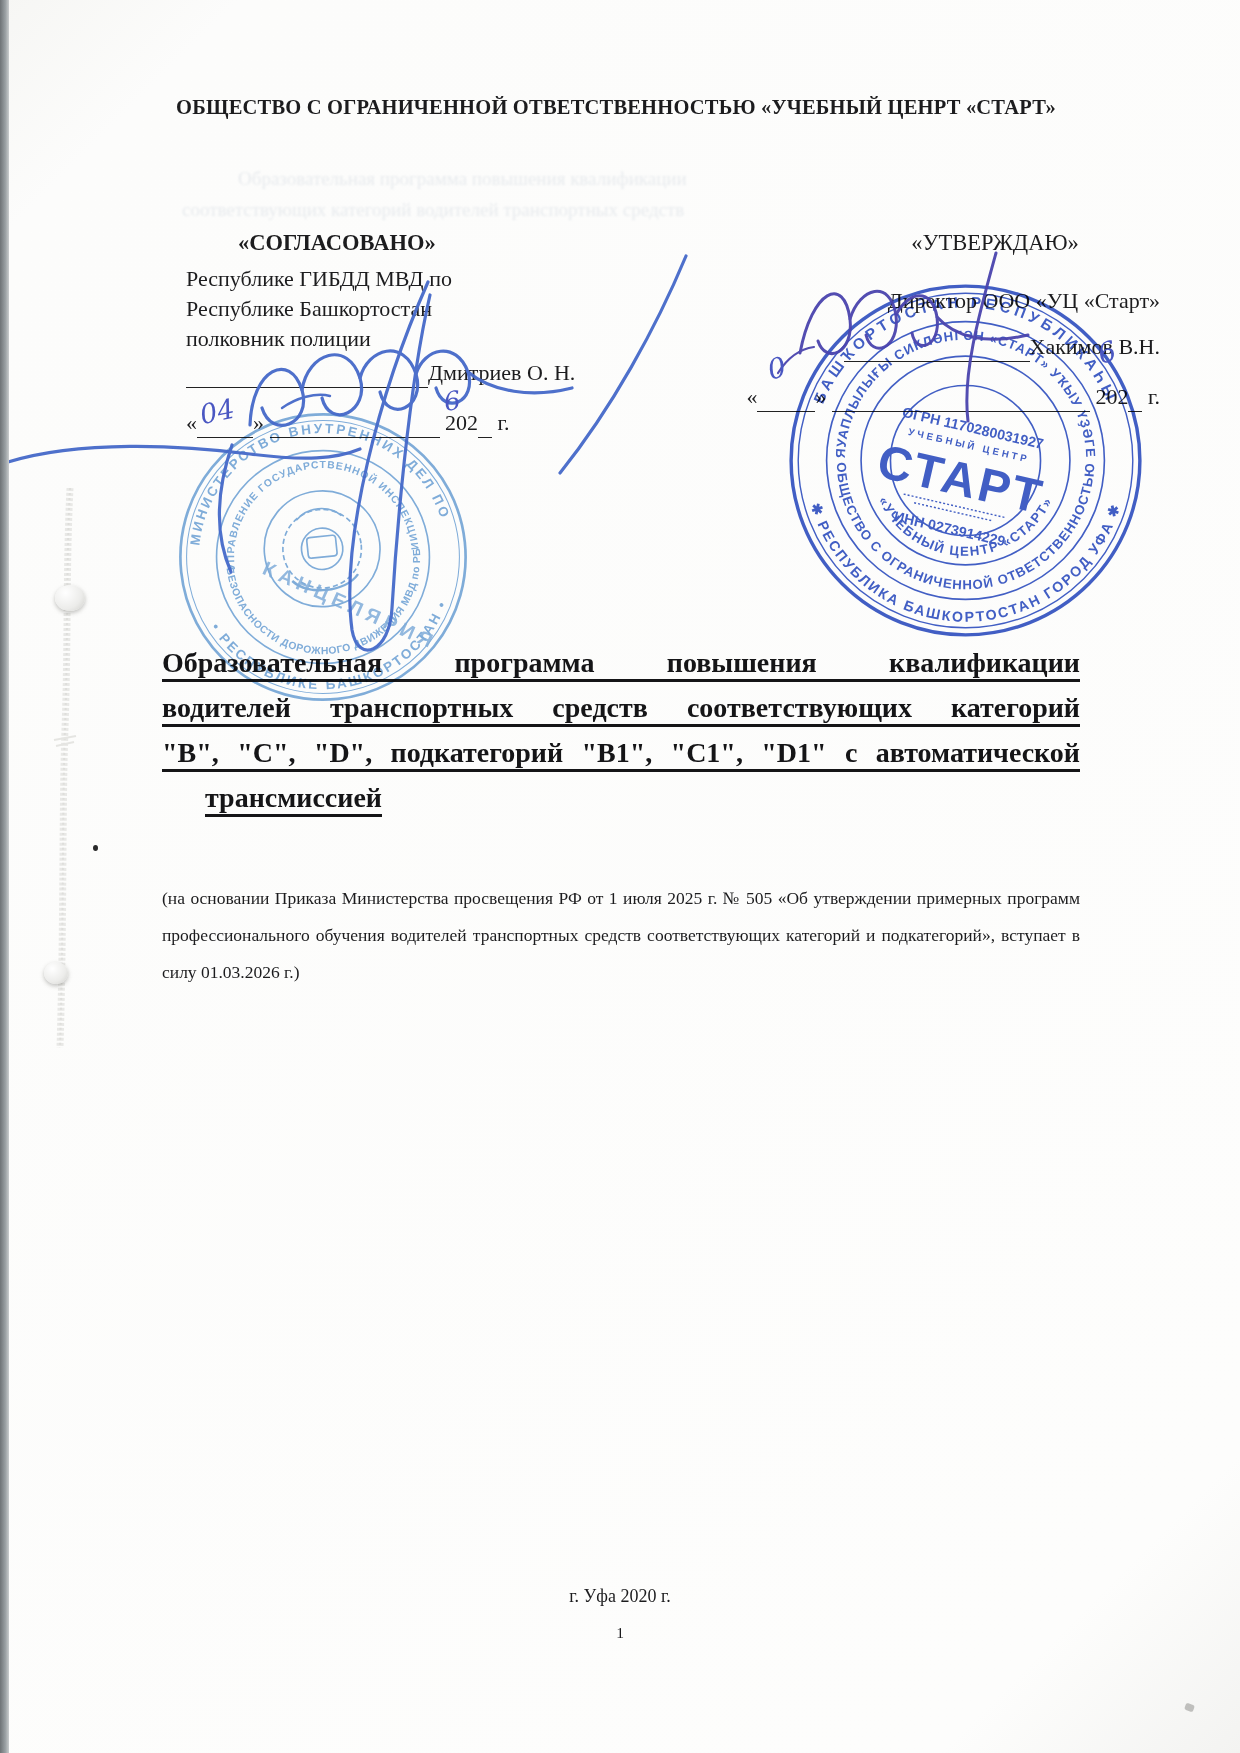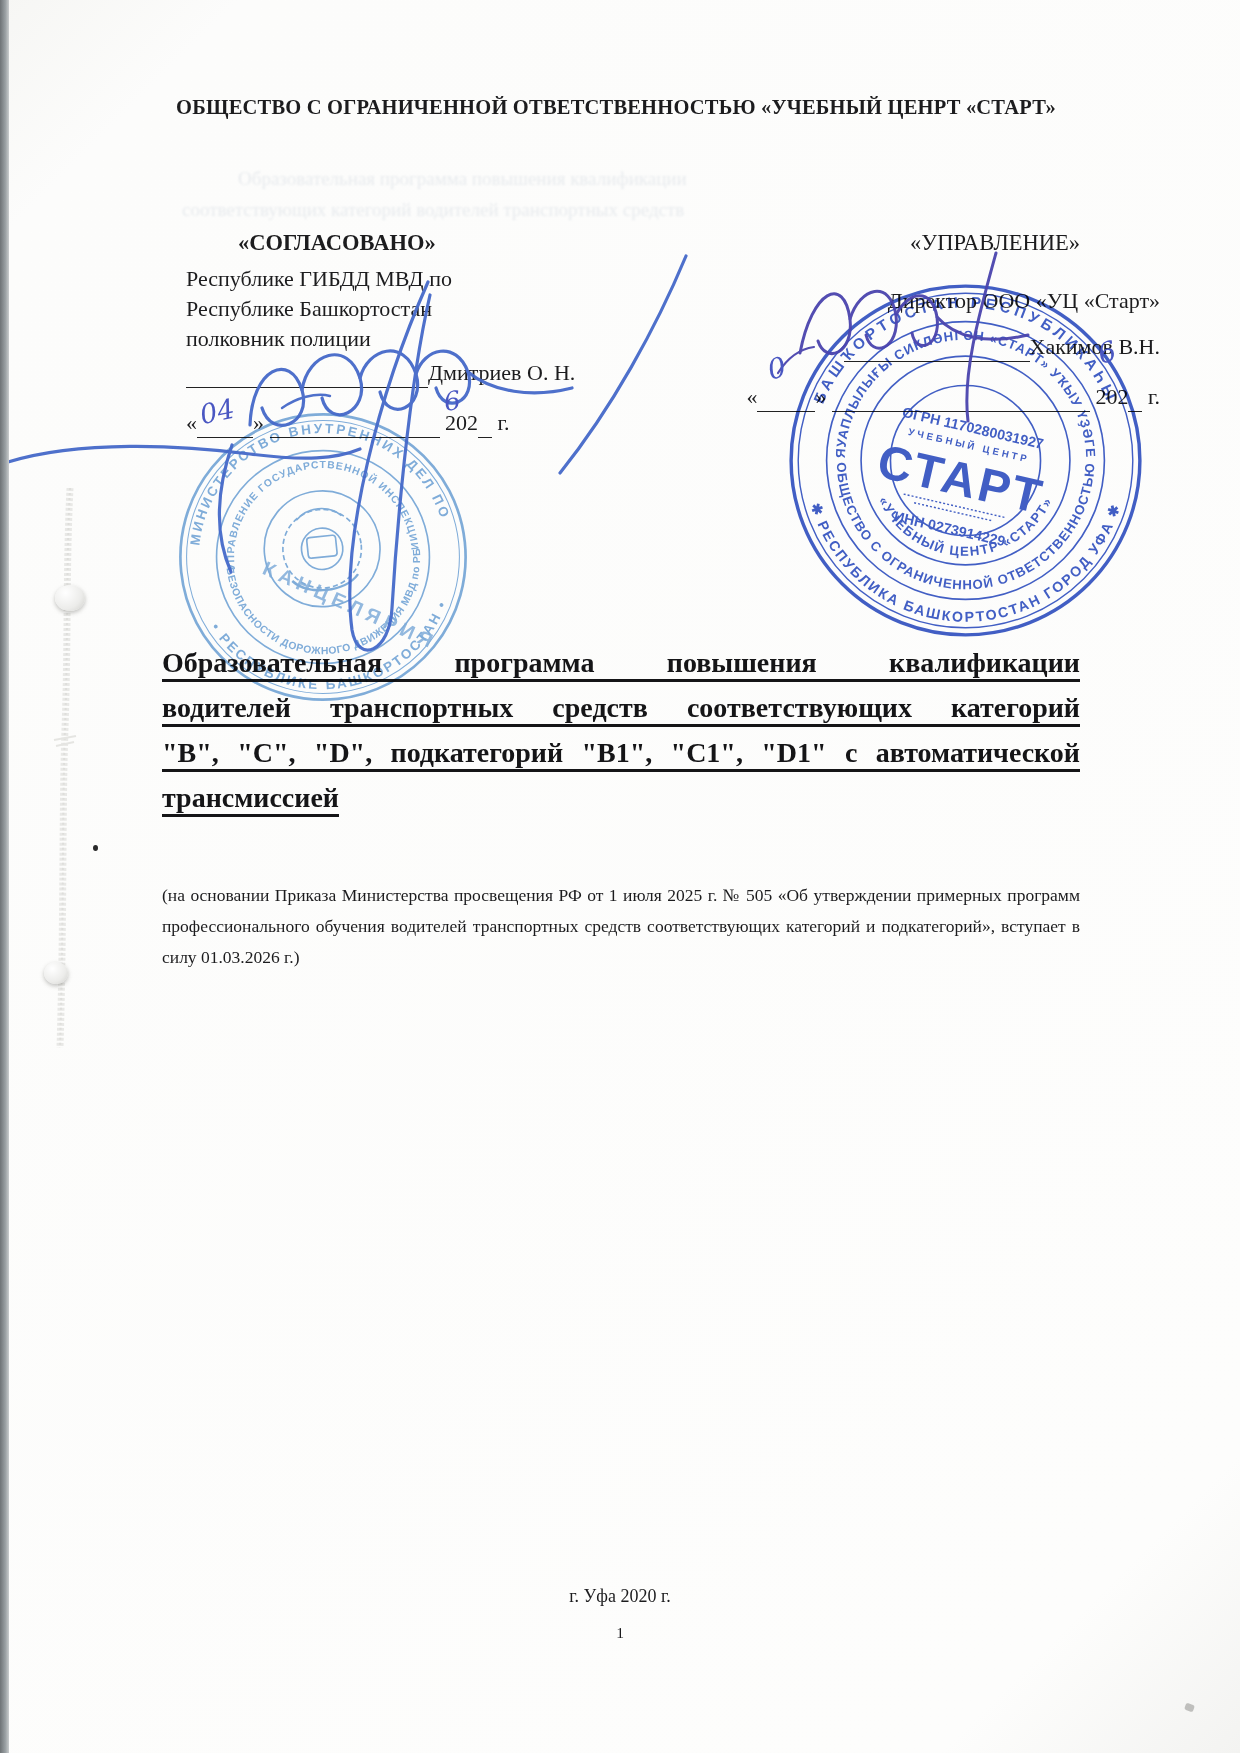--- a/index.html
+++ b/index.html
@@ -57,24 +57,24 @@
   .sr-ring{fill:#3353c3;font-weight:bold;}
 
   
   .sig-svg{position:absolute;z-index:4;pointer-events:none;}
 
   
   .main-title{position:absolute;left:162px;top:640px;width:918px;z-index:2;
     font-weight:bold;font-size:28px;line-height:45px;color:#151517;}
   .main-title .tl{text-align:justify;text-align-last:justify;
     text-decoration:underline;text-decoration-thickness:2.5px;text-underline-offset:7px;}
-  .main-title .tl.last{text-align:left;text-align-last:left;}
+  .main-title .tl.last{text-align:left;text-align-last:left;margin-left:43px;}
 
   .basis{position:absolute;left:162px;top:880px;width:918px;z-index:2;
-    font-size:17.5px;line-height:31px;text-align:justify;}
+    font-size:17.5px;line-height:37px;text-align:justify;}
 
   .footer-city{position:absolute;left:0;top:1586px;width:1240px;text-align:center;
     font-size:18px;z-index:2;}
   .page-num{position:absolute;left:0;top:1624px;width:1240px;text-align:center;
     font-size:15.5px;z-index:2;}
   .corner-mark{position:absolute;right:46px;bottom:42px;width:9px;height:7px;
     background:#9b9b97;opacity:.6;border-radius:2px;z-index:2;transform:rotate(20deg);}
 </style>
 </head>
 <body>
@@ -109,21 +109,21 @@
     </div>
     <div class="daterow">
       <span>«</span><span class="blank" style="width:56px;"></span><span>»</span>
       <span class="blank" style="width:170px;"></span>
       <span>202</span><span class="blank" style="width:14px;"></span>
       <span>г.</span>
     </div>
   </div>
 
   <div class="appr appr-right">
-    <div class="heading">«УПРАВЛЕНИЕ»</div>
+    <div class="heading">«УТВЕРЖДАЮ»</div>
     <div class="row">Директор ООО «УЦ «Старт»</div>
     <div class="row sigrow">
       <span class="blank" style="width:186px;"></span><span>Хакимов В.Н.</span>
     </div>
     <div class="row daterow">
       <span>«</span><span class="blank" style="width:58px;"></span><span>»</span>
       <span class="blank" style="width:258px;"></span>
       <span>202</span><span class="blank" style="width:14px;"></span>
       <span>г.</span>
     </div>

